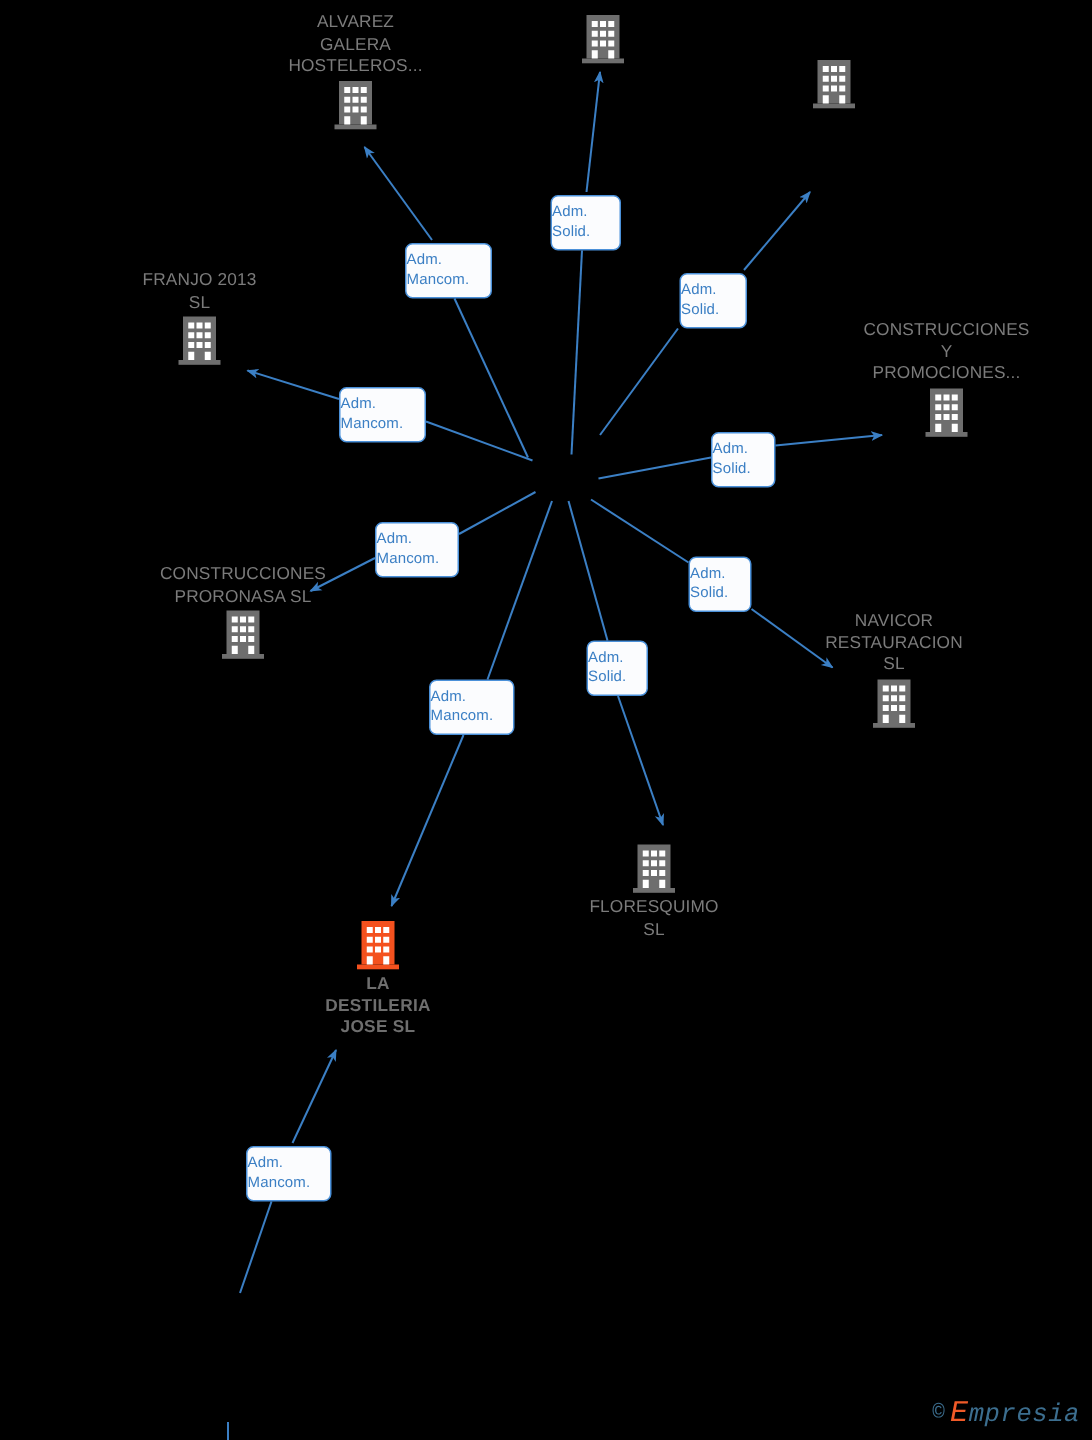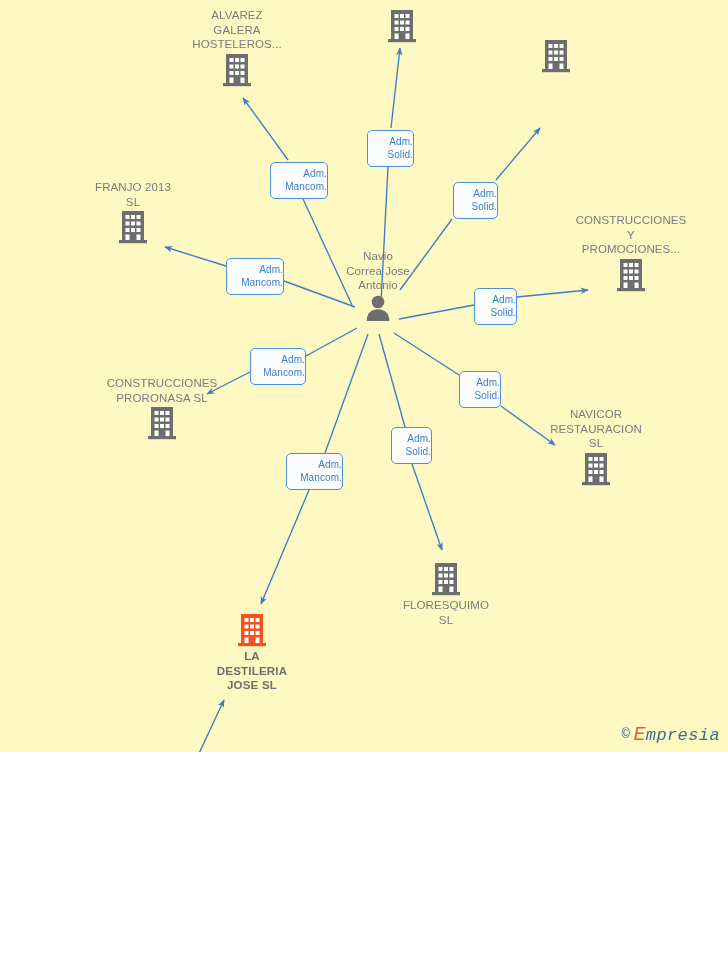--- a/index.html
+++ b/index.html
@@ -6,22 +6,22 @@
     margin: 0;
     padding: 0;
     background: #ffffff;
   }
   body {
     font-family: "Liberation Sans", sans-serif;
   }
   #canvas {
     position: relative;
     width: 728px;
-    height: 752px;
-    background: #fef9c3;
+    height: 960px;
+    background: #000000;
     overflow: hidden;
   }
   #edges {
     position: absolute;
     left: 0;
     top: 0;
     width: 728px;
     height: 960px;
     pointer-events: none;
   }
@@ -52,21 +52,21 @@
   }
   .edge-label {
     position: absolute;
     box-sizing: border-box;
     background: #fbfcfe;
     border: 1.3px solid #4a90d9;
     border-radius: 5px;
     color: #3b7fc4;
     font-size: 10px;
     line-height: 13px;
-    text-align: right;
+    text-align: left;
     padding-top: 4px;
     white-space: pre-line;
     letter-spacing: 0.1px;
   }
   .watermark {
     position: absolute;
     right: 8px;
     bottom: 6px;
     font-size: 17px;
     color: #3c6e8f;
@@ -245,31 +245,20 @@
           <rect x="7.5" y="18" width="4" height="4"></rect>
             <rect x="13" y="18" width="4" height="4"></rect>
             <rect x="18.5" y="18" width="4" height="4"></rect>
           <rect x="7.5" y="24.5" width="4" height="5.5"></rect>
             <rect x="18.5" y="24.5" width="4" height="5.5"></rect>
         </g>
       </svg>
     </span>
   </div>
 
-  <div class="node label-above" style="left:378px; top:249px;">
-    <span class="label">Navio
-Correa Jose
-Antonio</span>
-    <span class="glyph">
-      <svg width="28" height="28" viewBox="0 0 28 28" xmlns="http://www.w3.org/2000/svg">
-        <circle cx="14" cy="8" r="6.3" fill="#6e6e6e"></circle>
-        <path d="M2.6 27 C2.6 18.6 8 15.2 14 15.2 C20 15.2 25.4 18.6 25.4 27 Z" fill="#6e6e6e"></path>
-      </svg>
-    </span>
-  </div>
 
   <div class="node label-above" style="left:162px; top:376px;">
     <span class="label">CONSTRUCCIONES
 PRORONASA SL</span>
     <span class="glyph">
       <svg width="30" height="34" viewBox="0 0 30 34" xmlns="http://www.w3.org/2000/svg">
         <rect x="4" y="1" width="22" height="29" fill="#6e6e6e"></rect>
         <rect x="1" y="30" width="28" height="3.2" fill="#6e6e6e"></rect>
         <g fill="#ffffff">
           <rect x="7.5" y="5" width="4" height="4"></rect>
@@ -306,21 +295,21 @@
           <rect x="7.5" y="18" width="4" height="4"></rect>
             <rect x="13" y="18" width="4" height="4"></rect>
             <rect x="18.5" y="18" width="4" height="4"></rect>
           <rect x="7.5" y="24.5" width="4" height="5.5"></rect>
             <rect x="18.5" y="24.5" width="4" height="5.5"></rect>
         </g>
       </svg>
     </span>
   </div>
 
-  <div class="node label-below" style="left:446px; top:562px;">
+  <div class="node label-below" style="left:436px; top:562px;">
     <span class="glyph">
       <svg width="30" height="34" viewBox="0 0 30 34" xmlns="http://www.w3.org/2000/svg">
         <rect x="4" y="1" width="22" height="29" fill="#6e6e6e"></rect>
         <rect x="1" y="30" width="28" height="3.2" fill="#6e6e6e"></rect>
         <g fill="#ffffff">
           <rect x="7.5" y="5" width="4" height="4"></rect>
             <rect x="13" y="5" width="4" height="4"></rect>
             <rect x="18.5" y="5" width="4" height="4"></rect>
           <rect x="7.5" y="11.5" width="4" height="4"></rect>
             <rect x="13" y="11.5" width="4" height="4"></rect>

